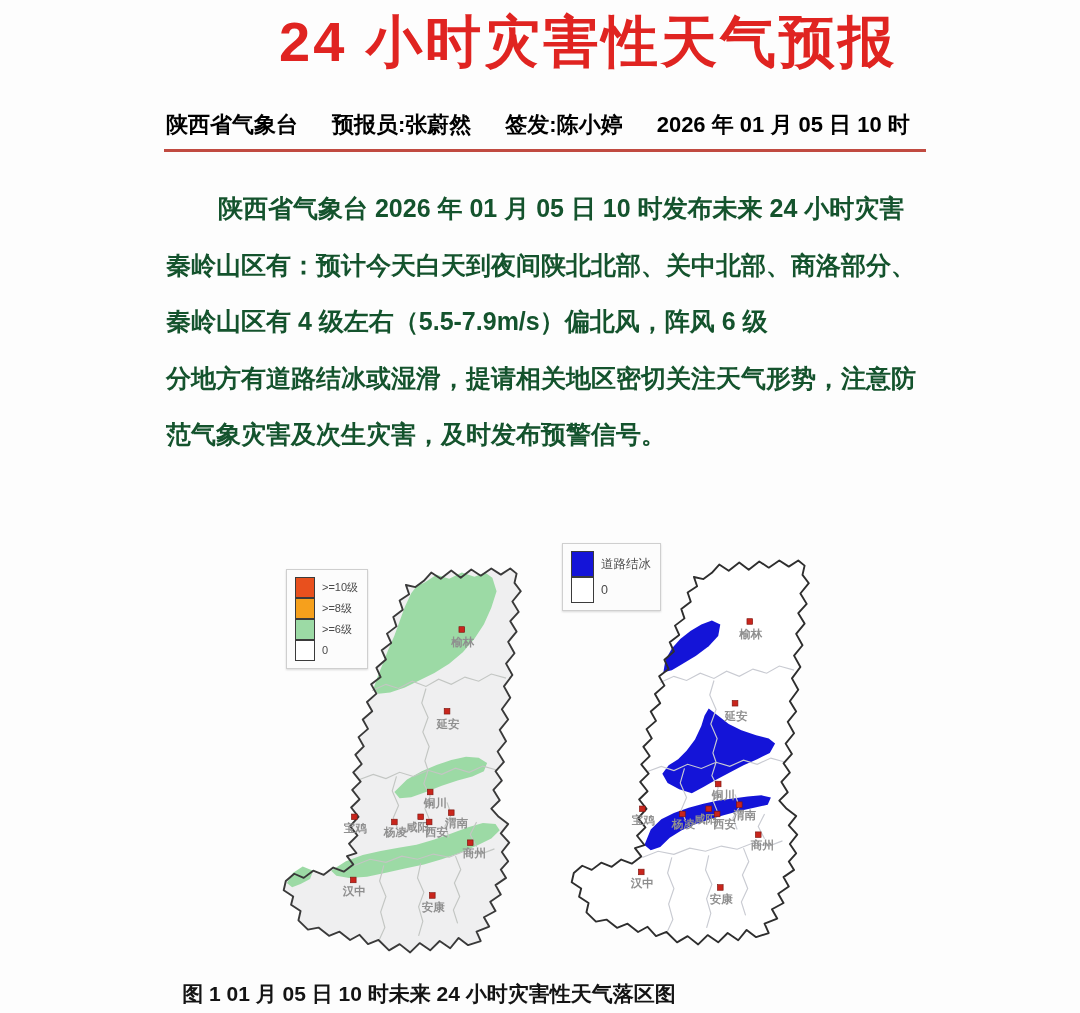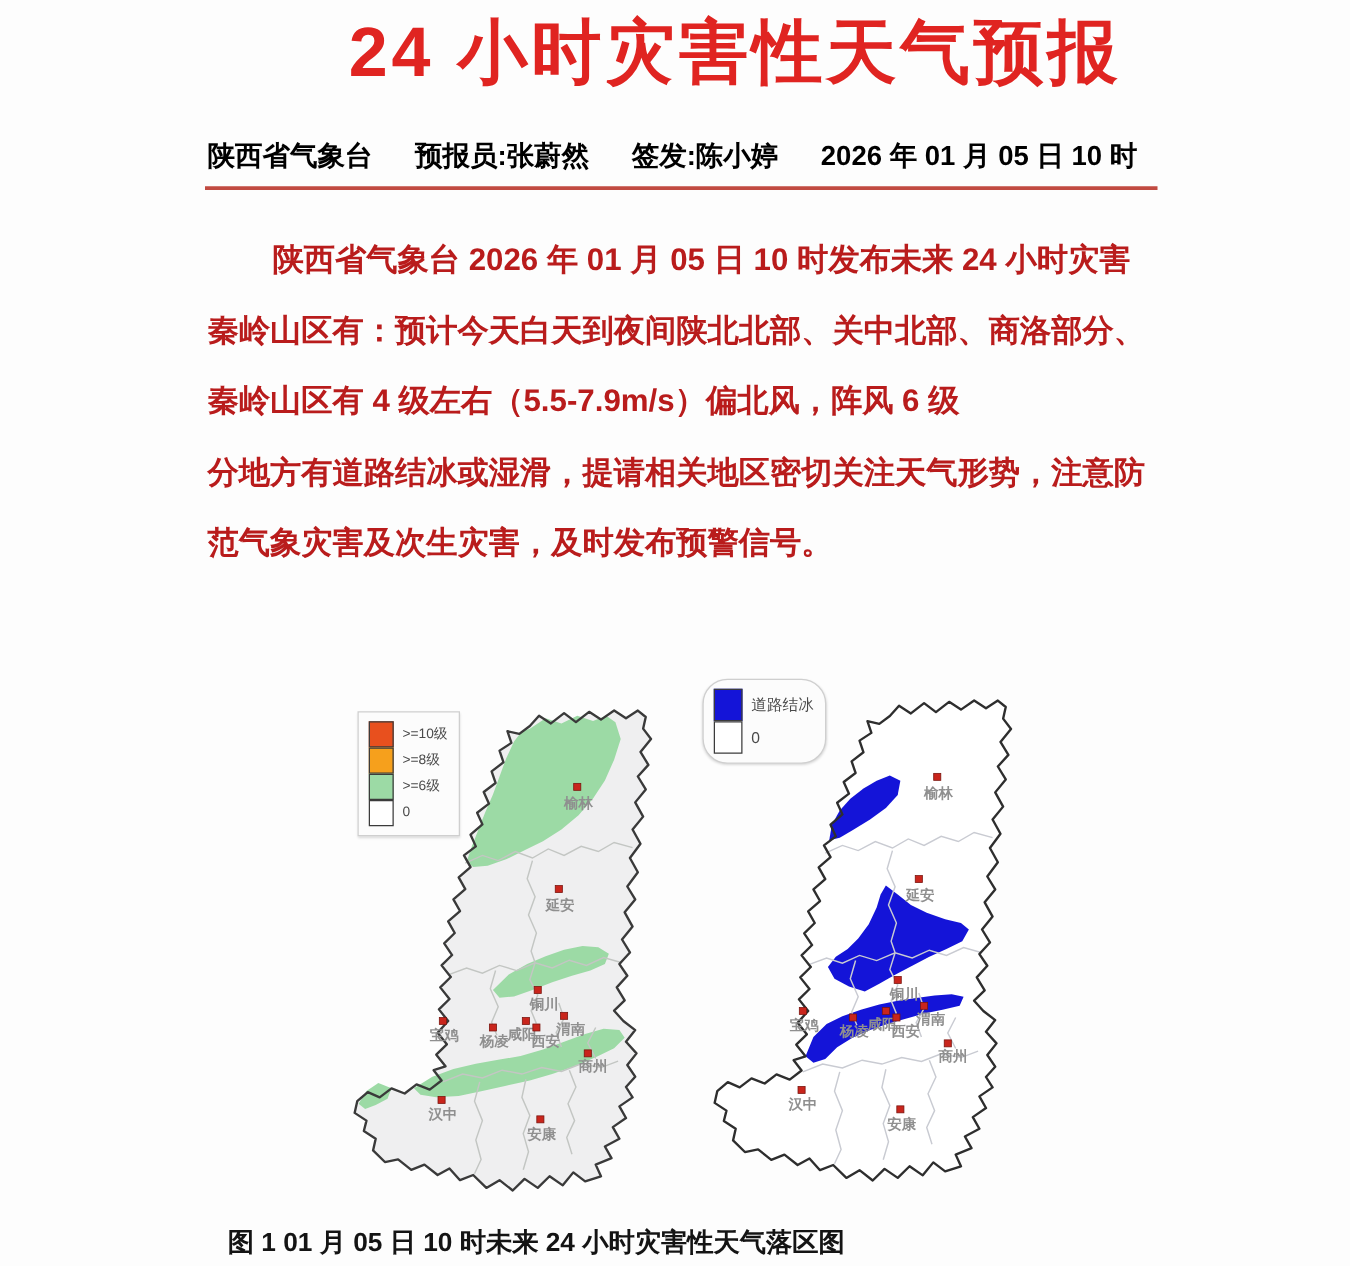--- a/index.html
+++ b/index.html
@@ -14,21 +14,21 @@
   .meta{
     position:absolute;left:166px;top:110px;width:770px;
     font-size:22px;font-weight:700;color:#000000;white-space:nowrap;
     display:flex;gap:34px;
   }
   .rule{
     position:absolute;left:164px;top:149px;width:762px;height:3px;background:#c14b41;
   }
   .body-text{
     position:absolute;left:166px;top:180px;width:760px;
-    font-size:25px;font-weight:700;color:#b91c1c;
+    font-size:25px;font-weight:700;color:#14532d;
   }
   .body-text .line{height:56.5px;line-height:56.5px;white-space:nowrap;}
   .body-text .indent{padding-left:52px;}
   .legend{
     position:absolute;background:#fcfcfc;border:1px solid #cfcfcf;
     box-shadow:0 1px 2px rgba(0,0,0,.15);padding:7px 9px 7px 8px;z-index:5;
   }
   .legend-row{display:flex;align-items:center;}
   .swatch{width:20px;height:21px;border:1px solid #3b3b3b;box-sizing:border-box;flex:0 0 auto;}
   .legend-row + .legend-row .swatch{margin-top:-1px;}
@@ -119,21 +119,21 @@
       <text class="city-label" x="81" y="267" text-anchor="middle">宝鸡</text>
       <rect x="187.3" y="274.3" width="5.4" height="5.4" stroke="#7a150f" stroke-width=".6" fill="#c9251c"></rect>
       <text class="city-label" x="194" y="291" text-anchor="middle">商州</text>
       <rect x="76.3" y="310.3" width="5.4" height="5.4" stroke="#7a150f" stroke-width=".6" fill="#c9251c"></rect>
       <text class="city-label" x="80" y="328" text-anchor="middle">汉中</text>
       <rect x="151.3" y="325.3" width="5.4" height="5.4" stroke="#7a150f" stroke-width=".6" fill="#c9251c"></rect>
       <text class="city-label" x="155" y="343" text-anchor="middle">安康</text>
     </g>
   </svg>
 
-  <div class="legend legend-ice" style="left:562px;top:543px;border-radius:20px;">
+  <div class="legend legend-ice" style="left:562px;top:543px;">
     <div class="legend-row">
       <span class="swatch" style="background-color: rgb(20, 20, 216);"></span>
       <span class="legend-label">道路结冰</span>
     </div>
     <div class="legend-row">
       <span class="swatch" style="background-color: rgb(255, 255, 255);"></span>
       <span class="legend-label">0</span>
     </div>
   </div>
 

